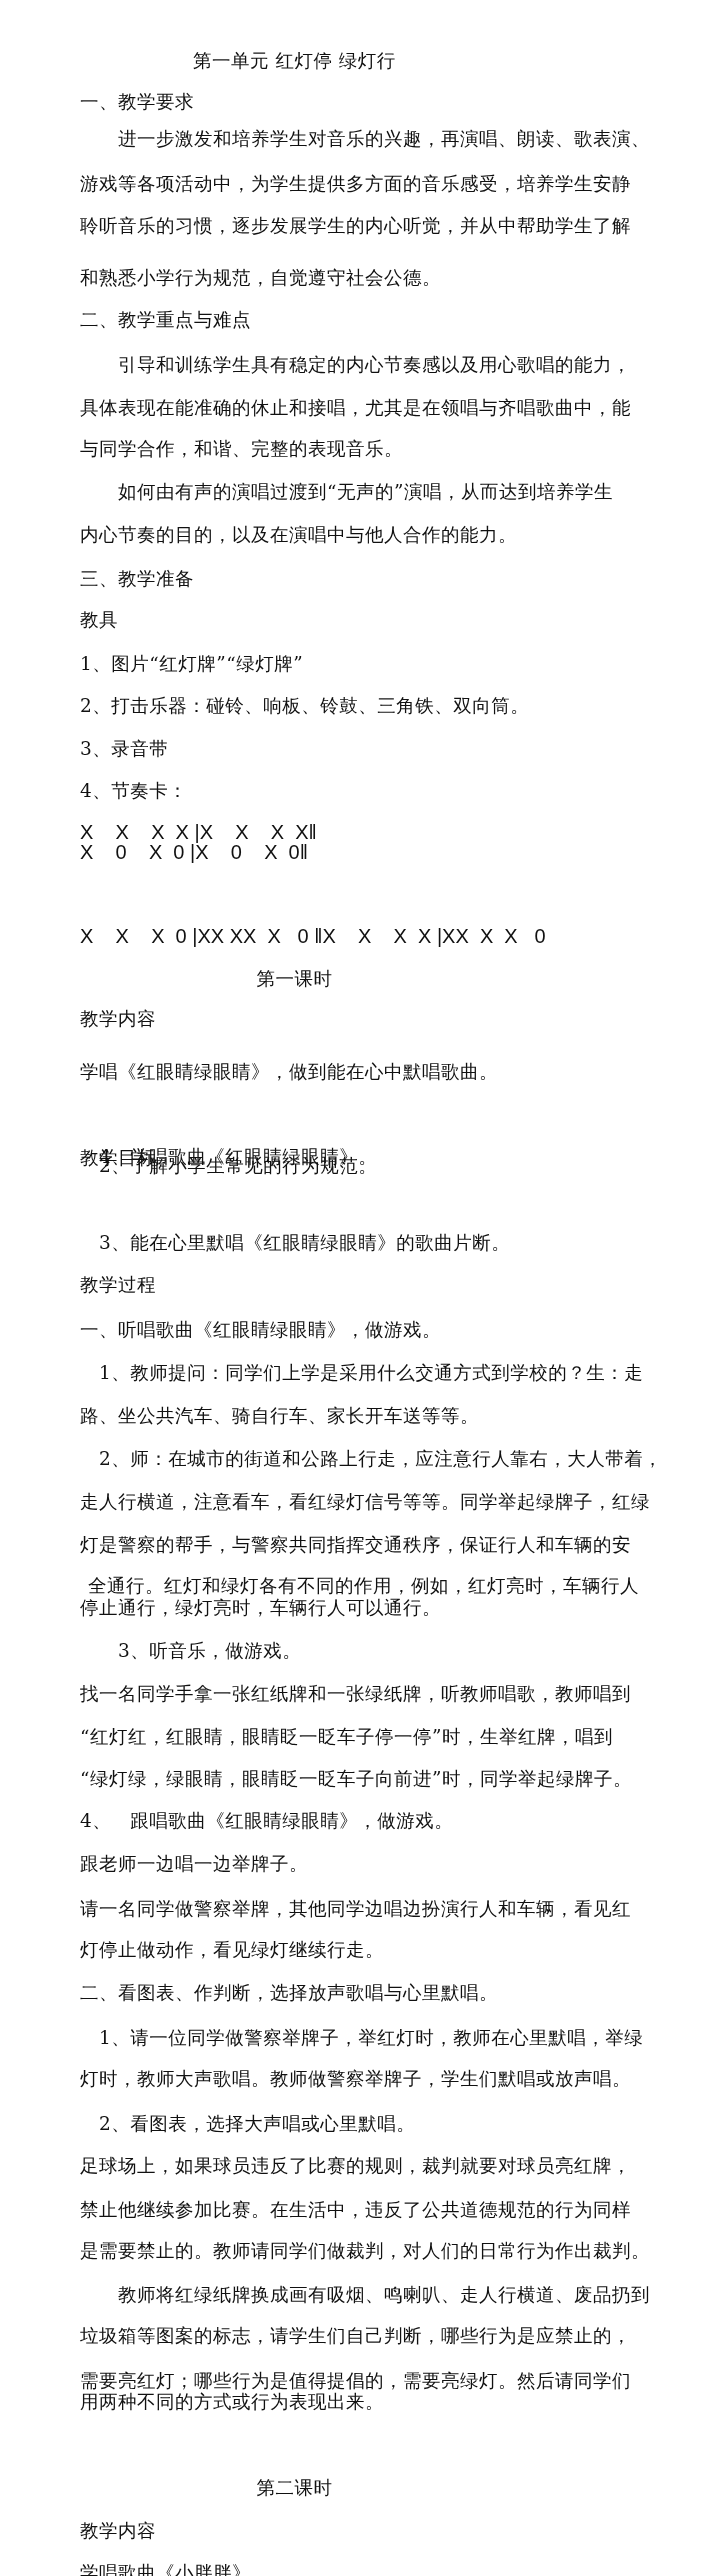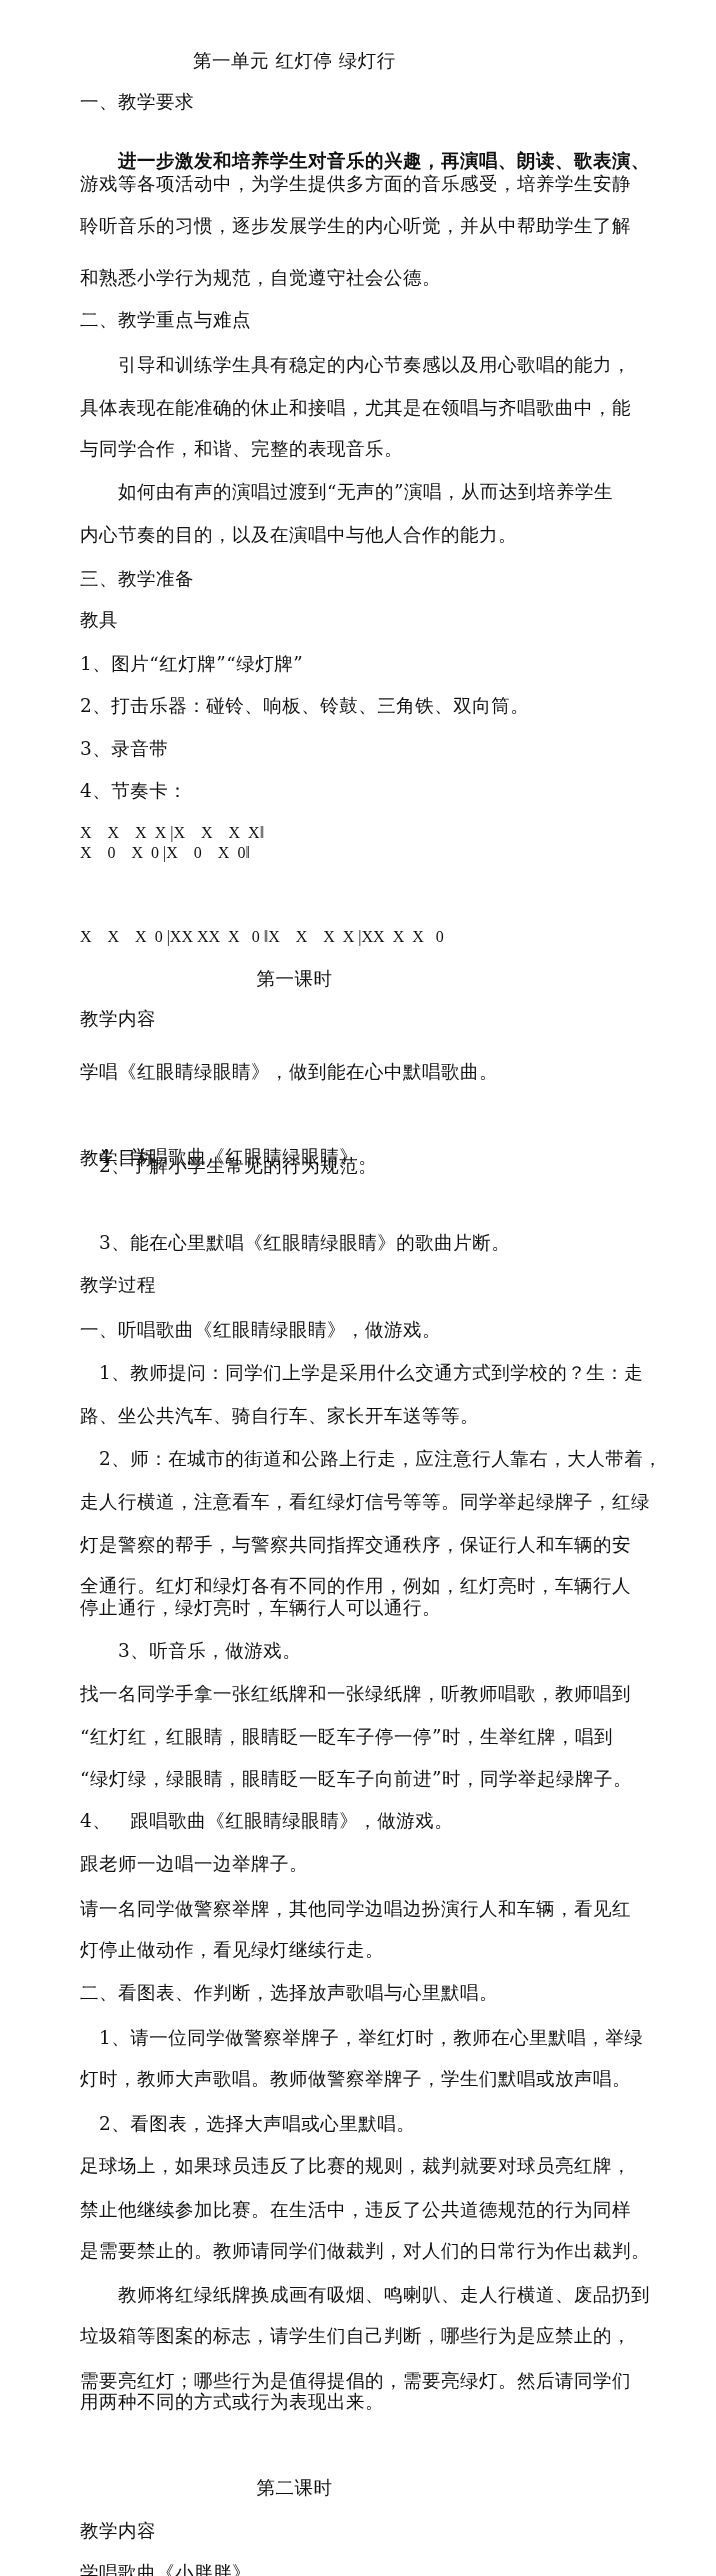--- a/index.html
+++ b/index.html
@@ -1,29 +1,29 @@
 <!DOCTYPE html>
 <html style="font-size:8.2px"><head>
 <meta charset="utf-8">
 <style>
   html, body { margin:0; padding:0; background:#ffffff; }
   body { width:717px; height:3231px; position:relative; overflow:hidden;
          font-family:"DejaVu Serif","Liberation Serif",serif; color:#111; }
   .ln { position:absolute; left:80px; white-space:nowrap; font-size:18.5px; line-height:23px;
         transform:translateY(-11.3px); letter-spacing:0.5px; }
   .center { left:0; width:589px; text-align:center; }
-  .rhythm { font-family:Liberation Serif, serif; font-size:16px; white-space:pre; letter-spacing:0; }
+  .rhythm { font-family:Liberation Sans, sans-serif; font-size:20px; white-space:pre; letter-spacing:0; }
 </style>
 </head>
 <body>
 
 <div id="doc">
     <div class="ln center" style="top: 60px;">第一单元 红灯停 绿灯行</div>
     <div class="ln" style="top: 101px;">一、教学要求</div>
-    <div class="ln" style="top: 160px; font-weight: bold;">　　进一步激发和培养学生对音乐的兴趣，再演唱、朗读、歌表演、</div>
+    <div class="ln" style="top: 138px;">　　进一步激发和培养学生对音乐的兴趣，再演唱、朗读、歌表演、</div>
     <div class="ln" style="top: 183px;">游戏等各项活动中，为学生提供多方面的音乐感受，培养学生安静</div>
     <div class="ln" style="top: 225px; text-align: right;">聆听音乐的习惯，逐步发展学生的内心听觉，并从中帮助学生了解</div>
     <div class="ln" style="top: 277px;">和熟悉小学行为规范，自觉遵守社会公德。</div>
     <div class="ln" style="top: 319px;">二、教学重点与难点</div>
     <div class="ln" style="top: 364px;">　　引导和训练学生具有稳定的内心节奏感以及用心歌唱的能力，</div>
     <div class="ln" style="top: 407px;">具体表现在能准确的休止和接唱，尤其是在领唱与齐唱歌曲中，能</div>
     <div class="ln" style="top: 448px;">与同学合作，和谐、完整的表现音乐。</div>
     <div class="ln" style="top: 491px;">　　如何由有声的演唱过渡到“无声的”演唱，从而达到培养学生</div>
     <div class="ln" style="top: 534px;">内心节奏的目的，以及在演唱中与他人合作的能力。</div>
     <div class="ln" style="top: 578px;">三、教学准备</div>
@@ -42,21 +42,21 @@
     <div class="ln" style="top: 1156px;">　4、学唱歌曲《红眼睛绿眼睛》。</div>
     <div class="ln" style="top: 1165px;">　2、了解小学生常见的行为规范。</div>
     <div class="ln" style="top: 1242px;">　3、能在心里默唱《红眼睛绿眼睛》的歌曲片断。</div>
     <div class="ln" style="top: 1284px;">教学过程</div>
     <div class="ln" style="top: 1329px;">一、听唱歌曲《红眼睛绿眼睛》，做游戏。</div>
     <div class="ln" style="top: 1372px;">　1、教师提问：同学们上学是采用什么交通方式到学校的？生：走</div>
     <div class="ln" style="top: 1415px;">路、坐公共汽车、骑自行车、家长开车送等等。</div>
     <div class="ln" style="top: 1458px;">　2、师：在城市的街道和公路上行走，应注意行人靠右，大人带着，</div>
     <div class="ln" style="top: 1501px;">走人行横道，注意看车，看红绿灯信号等等。同学举起绿牌子，红绿</div>
     <div class="ln" style="top: 1544px;">灯是警察的帮手，与警察共同指挥交通秩序，保证行人和车辆的安</div>
-    <div class="ln" style="top: 1585px;">全通行。红灯和绿灯各有不同的作用，例如，红灯亮时，车辆行人</div>
+    <div class="ln" style="top: 1585px; margin-left: 8px;">全通行。红灯和绿灯各有不同的作用，例如，红灯亮时，车辆行人</div>
     <div class="ln" style="top: 1607px;">停止通行，绿灯亮时，车辆行人可以通行。</div>
     <div class="ln" style="top: 1650px;">　　3、听音乐，做游戏。</div>
     <div class="ln" style="top: 1693px;">找一名同学手拿一张红纸牌和一张绿纸牌，听教师唱歌，教师唱到</div>
     <div class="ln" style="top: 1736px;">“红灯红，红眼睛，眼睛眨一眨车子停一停”时，生举红牌，唱到</div>
     <div class="ln" style="top: 1778px;">“绿灯绿，绿眼睛，眼睛眨一眨车子向前进”时，同学举起绿牌子。</div>
     <div class="ln" style="top: 1820px;">4、　跟唱歌曲《红眼睛绿眼睛》，做游戏。</div>
     <div class="ln" style="top: 1863px;">跟老师一边唱一边举牌子。</div>
     <div class="ln" style="top: 1908px;">请一名同学做警察举牌，其他同学边唱边扮演行人和车辆，看见红</div>
     <div class="ln" style="top: 1949px;">灯停止做动作，看见绿灯继续行走。</div>
     <div class="ln" style="top: 1992px;">二、看图表、作判断，选择放声歌唱与心里默唱。</div>

